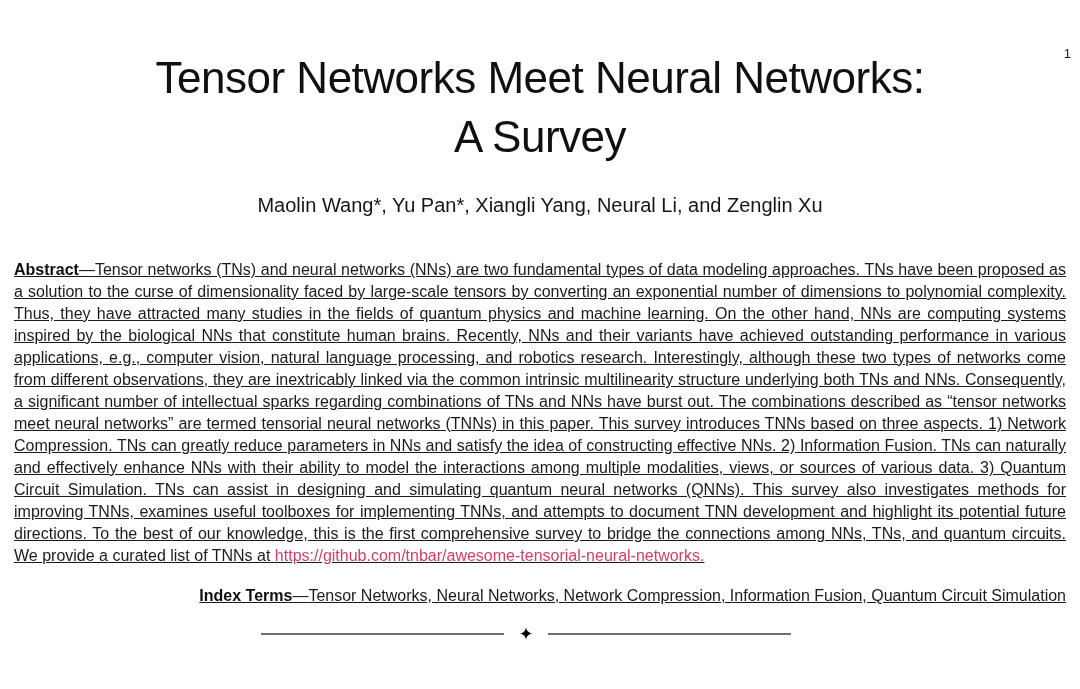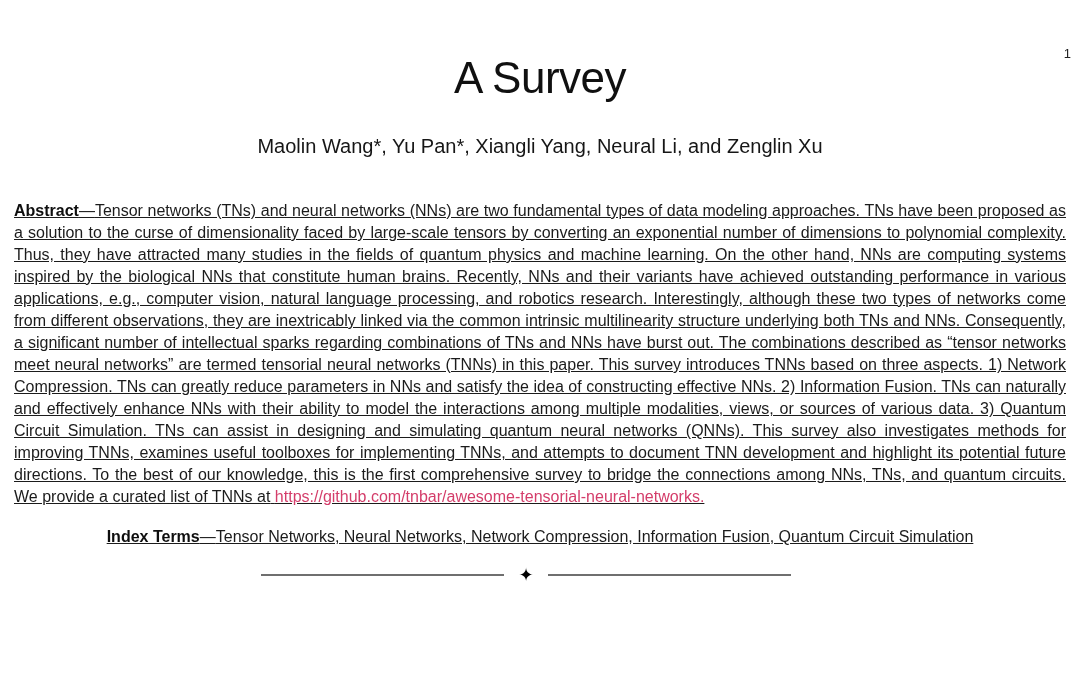--- a/index.html
+++ b/index.html
@@ -33,39 +33,40 @@
   }
   .body-col { margin: 42px 14px 0 14px; text-decoration: underline; }
   .abstract, .index {
     font-size: 16px;
     line-height: 22px;
     margin: 0;
     text-align: justify;
     color: #1b1b1b;
   }
   .abstract b, .index b { font-weight: bold; color: #0e0e0e; }
-  .index { margin-top: 18px; text-align: center; }
+  .index { margin-top: 18px; text-align: right; }
   a.link { color: var(--link-color, #d43d6a); text-decoration: none; cursor: pointer; }
   .divider {
     margin-top: 18px;
     display: flex; align-items: center; justify-content: center;
     gap: 14px;
     transform: translateX(-14px);
   }
   .divider .line { width: 243px; height: 2px; background: var(--divider-color, #6f6f6f); }
   .divider .diamond { font-size: 18px; line-height: 1; color: #000; }
 </style>
 </head>
 <body>
 
 <div class="page">
 
   <div class="page-number">1</div>
 
   <div class="title">
+    <div>Tensor Networks Meet Neural Networks:</div>
     <div>A Survey</div>
   </div>
 
   <div class="authors">Maolin Wang*, Yu Pan*, Xiangli Yang, Neural Li, and Zenglin Xu</div>
 
   <div class="body-col">
     <p class="abstract"><b>Abstract</b><span>—</span><span>Tensor networks (TNs) and neural networks (NNs) are two fundamental types of data modeling approaches. TNs have been proposed as a solution to the curse of dimensionality faced by large-scale tensors by converting an exponential number of dimensions to polynomial complexity. Thus, they have attracted many studies in the fields of quantum physics and machine learning. On the other hand, NNs are computing systems inspired by the biological NNs that constitute human brains. Recently, NNs and their variants have achieved outstanding performance in various applications, e.g., computer vision, natural language processing, and robotics research. Interestingly, although these two types of networks come from different observations, they are inextricably linked via the common intrinsic multilinearity structure underlying both TNs and NNs. Consequently, a significant number of intellectual sparks regarding combinations of TNs and NNs have burst out. The combinations described as “tensor networks meet neural networks” are termed tensorial neural networks (TNNs) in this paper. This survey introduces TNNs based on three aspects. 1) Network Compression. TNs can greatly reduce parameters in NNs and satisfy the idea of constructing effective NNs. 2) Information Fusion. TNs can naturally and effectively enhance NNs with their ability to model the interactions among multiple modalities, views, or sources of various data. 3) Quantum Circuit Simulation. TNs can assist in designing and simulating quantum neural networks (QNNs). This survey also investigates methods for improving TNNs, examines useful toolboxes for implementing TNNs, and attempts to document TNN development and highlight its potential future directions. To the best of our knowledge, this is the first comprehensive survey to bridge the connections among NNs, TNs, and quantum circuits. We provide a curated list of TNNs at</span> <a class="link" href="#">https://github.com/tnbar/awesome-tensorial-neural-networks.</a></p>
 
     <p class="index"><b>Index Terms</b><span>—</span><span>Tensor Networks, Neural Networks, Network Compression, Information Fusion, Quantum Circuit Simulation</span></p>
   </div>

